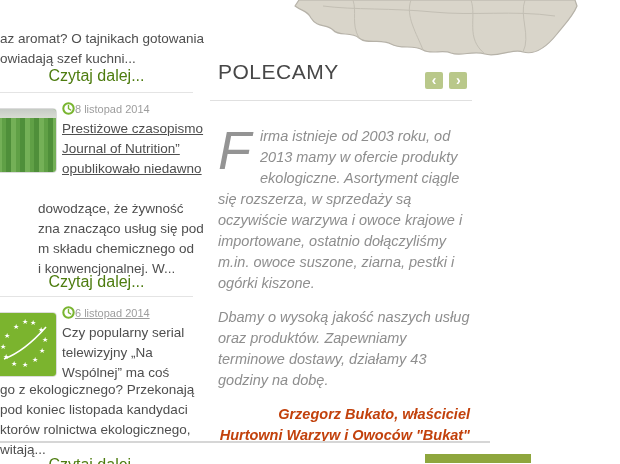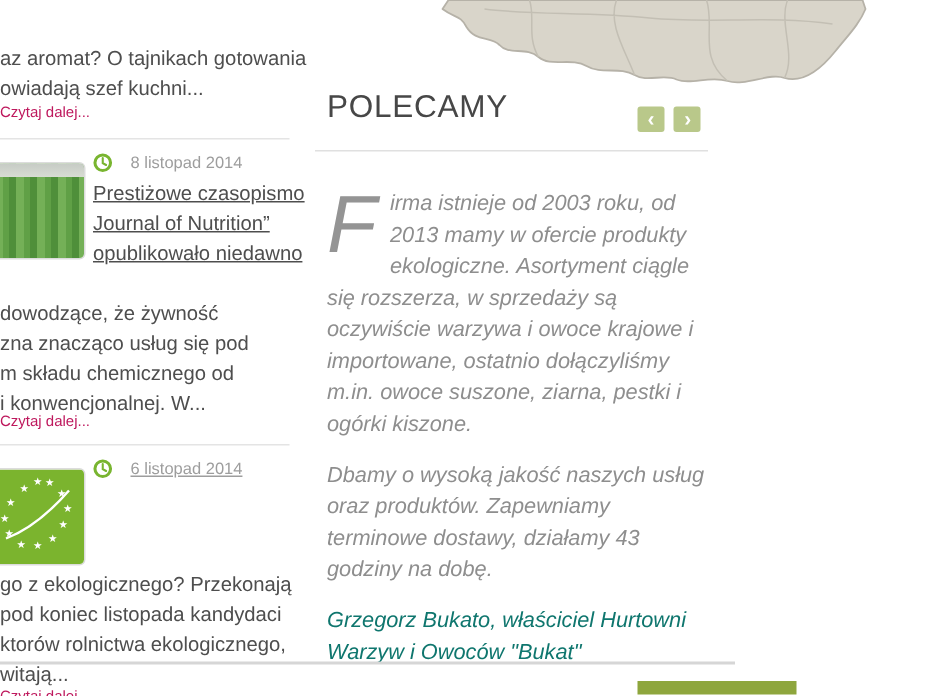--- a/index.html
+++ b/index.html
@@ -5,23 +5,23 @@
   * { margin:0; padding:0; box-sizing:border-box; }
   html,body { width:620px; height:464px; }
   body {
     position:relative; overflow:hidden; background:#ffffff;
     font-family:"Liberation Sans", sans-serif; color:#4e4e4e;
   }
   .abs { position:absolute; }
 
   
   .news-line { font-size:13.5px; line-height:20px; color:#4e4e4e; white-space:nowrap; }
-  .date-row { display:flex; align-items:center; gap:12px; font-size:11px; color:#9d9d9d;justify-content:center; }
+  .date-row { display:flex; align-items:center; gap:0; font-size:11px; color:#9d9d9d;justify-content:center; }
   .read-more {
-    width:193px; text-align:left; font-size:10px; color:#be185d;
+    width:193px; text-align:center; font-size:16px; color:#4d7c0f;
     cursor:pointer; line-height:20px;
   }
   .divider { height:1px; background:#e4e4e4; }
 
   .thumb {
     width:66px; height:65px; border:1px solid #dcdcdc; border-radius:4px;
     overflow:hidden; background:#fff;
   }
   .thumb-greenhouse {
     width:100%; height:100%;
@@ -43,21 +43,21 @@
     line-height:16px; cursor:pointer; display:inline-block;
   }
   .sidebar-divider { height:1px; background:#e0e0e0; }
 
   .quote { width:252px; font-style:italic; font-size:14.5px; line-height:21px; color:#8e8e8e; }
   .dropcap {
     float:left; font-size:54px; line-height:42px; font-style:italic;
     color:#949494; margin:3px 9px 0 0;
   }
   .quote p + p { margin-top:13px; }
-  .quote .author { font-weight:normal; color:#0f766e; }
+  .quote .author { font-weight:bold; color:#c2410c;text-align:right; }
 
   .bottom-rule { height:2px; background:#d6d6d6; }
   .green-bar { background:#8ea63d; }
 
   .map-svg { display:block; }
 </style>
 </head>
 <body>
 
 <div class="abs" style="left:0; top:0; width:200px; height:396px;margin-top:35px;">
@@ -77,21 +77,21 @@
     <span>8 listopad 2014</span>
   </div>
   <div class="abs thumb" style="left:-9px; top:73px;">
     <div class="thumb-greenhouse"></div>
   </div>
   <div class="abs" style="left:62px; top:84px;text-decoration:underline;">
     <div class="news-line">Prestiżowe czasopismo</div>
     <div class="news-line">Journal of Nutrition”</div>
     <div class="news-line">opublikowało niedawno</div>
   </div>
-  <div class="abs" style="left:0; top:164px;">
+  <div class="abs" style="left:0; top:164px;padding-left:38px;">
     <div class="news-line">dowodzące, że żywność</div>
     <div class="news-line">zna znacząco usług się pod</div>
     <div class="news-line">m składu chemicznego od</div>
     <div class="news-line">i konwencjonalnej. W...</div>
   </div>
   <div class="abs read-more" style="left:0; top:237px;">Czytaj dalej...</div>
   <div class="abs divider" style="left:0; top:261px; width:193px;"></div>
 
   <div class="abs date-row" style="left:62px; top:271px;text-decoration:underline;">
     <svg width="13" height="13" viewBox="0 0 14 14">
@@ -111,20 +111,25 @@
       <span class="eu-star" style="left:19px; top:47px;">★</span>
       <span class="eu-star" style="left:11px; top:40px;">★</span>
       <span class="eu-star" style="left:8px; top:30px;">★</span>
       <span class="eu-star" style="left:12px; top:19px;">★</span>
       <span class="eu-star" style="left:21px; top:10px;">★</span>
       <span class="eu-star" style="left:30px; top:5px;">★</span>
       <svg width="66" height="65" viewBox="0 0 66 65" style="position:absolute;left:0;top:0;">
         <path d="M12 46 Q 33 38 54 14" stroke="#ffffff" stroke-width="1.6" fill="none"></path>
       </svg>
     </div>
+  </div>
+  <div class="abs" style="left:62px; top:288px;">
+    <div class="news-line">Czy popularny serial</div>
+    <div class="news-line">telewizyjny „Na</div>
+    <div class="news-line">Wspólnej” ma coś</div>
   </div>
   <div class="abs" style="left:0; top:345px;">
     <div class="news-line">go z ekologicznego? Przekonają</div>
     <div class="news-line">pod koniec listopada kandydaci</div>
     <div class="news-line">ktorów rolnictwa ekologicznego,</div>
     <div class="news-line">witają...</div>
   </div>
   <div class="abs read-more" style="left:0; top:420px;">Czytaj dalej...</div>
 </div>
 

